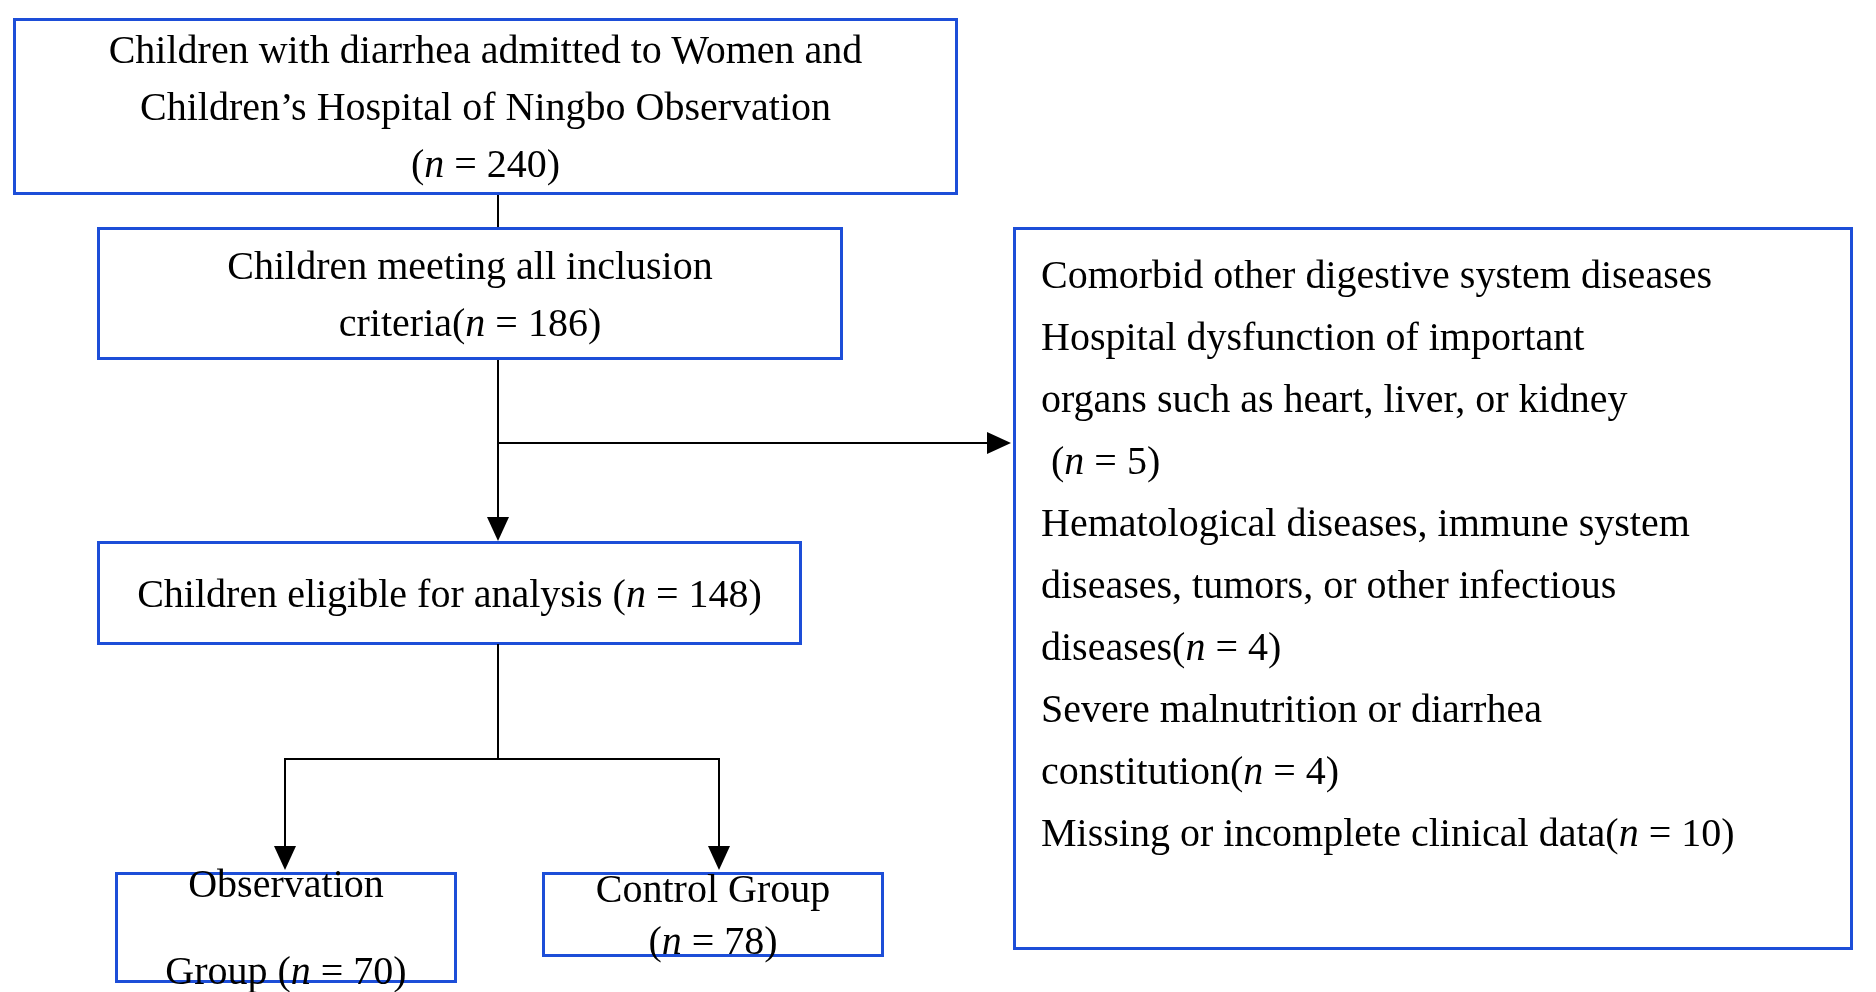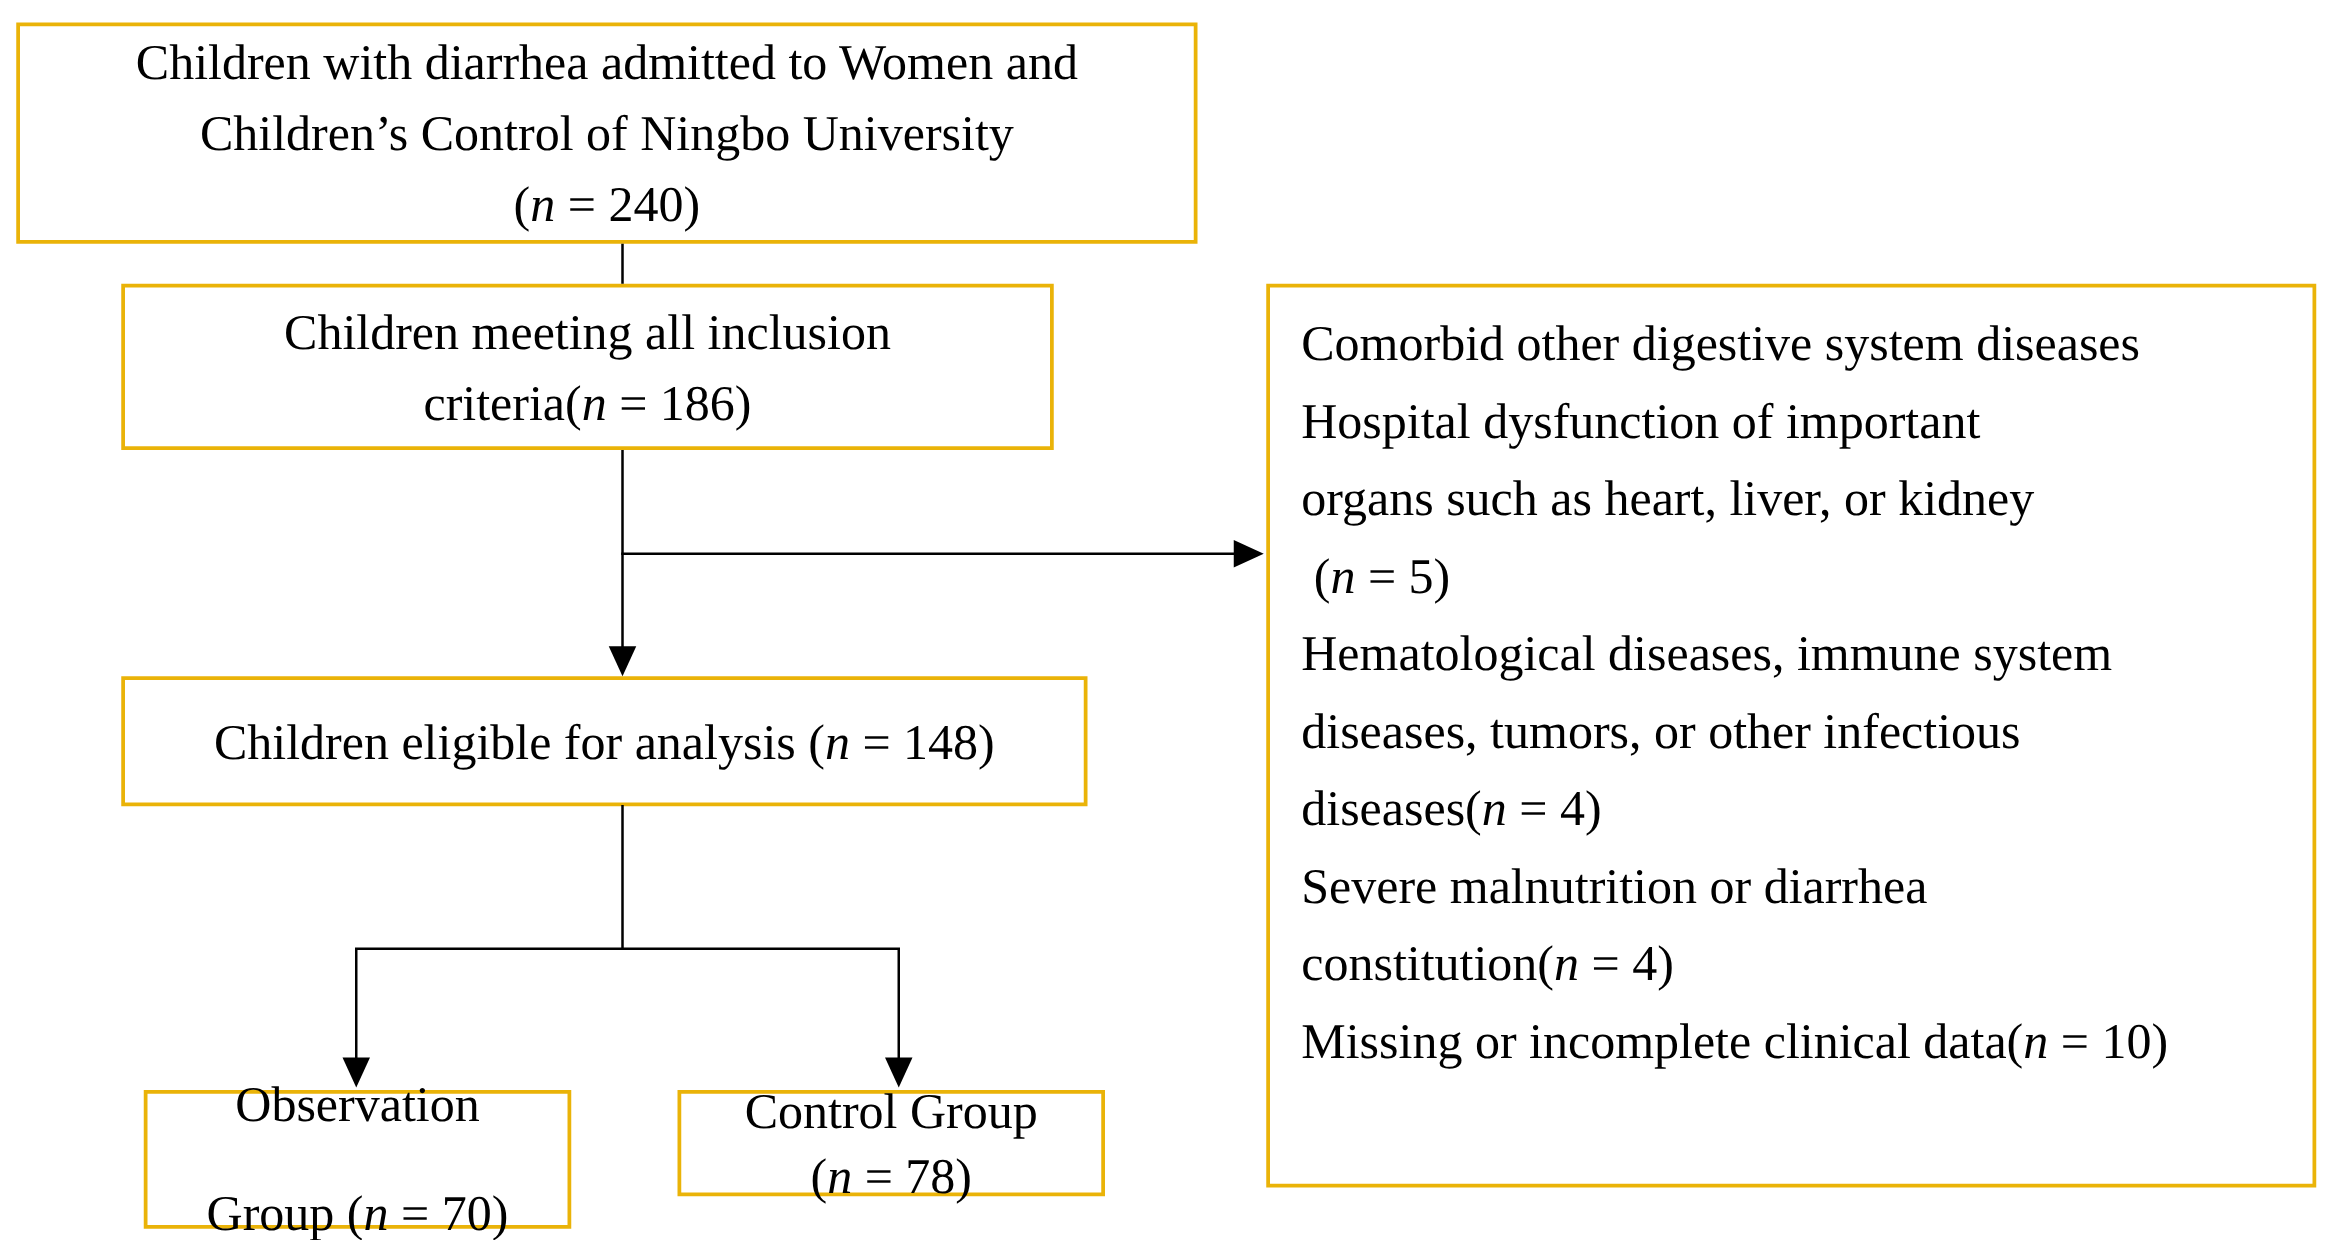--- a/index.html
+++ b/index.html
@@ -12,21 +12,21 @@
     width: 1876px;
     height: 992px;
     background: #ffffff;
     font-family: "Liberation Serif", "DejaVu Serif", serif;
     color: #000000;
     overflow: hidden;
   }
   .flow-box {
     position: absolute;
     box-sizing: border-box;
-    border: 3px solid #eab308;
+    border: 3px solid #1d4ed8;
     background: #ffffff;
     font-size: 40px;
     display: flex;
     flex-direction: column;
     justify-content: center;
     align-items: center;
     text-align: center;
   }
   .flow-box .tline {
     white-space: pre;
@@ -59,21 +59,21 @@
     border-left: 24px solid #000000;
   }
 </style>
 </head>
 <body>
 
 <div id="figure">
 
   <div class="flow-box" style="left:13px; top:18px; width:945px; height:177px;">
       <div class="tline">Children with diarrhea admitted to Women and</div>
-      <div class="tline">Children’s Control of Ningbo University</div>
+      <div class="tline">Children’s Hospital of Ningbo Observation</div>
       <div class="tline">(<i>n</i> = 240)</div>
     </div>
 
   <div class="flow-box" style="left:97px; top:227px; width:746px; height:133px;">
       <div class="tline">Children meeting all inclusion</div>
       <div class="tline">criteria(<i>n</i> = 186)</div>
     </div>
 
   <div class="flow-box exclusion" style="left:1013px; top:227px; width:840px; height:723px;">
       <div class="tline">Comorbid other digestive system diseases</div>
@@ -81,21 +81,21 @@
       <div class="tline">organs such as heart, liver, or kidney</div>
       <div class="tline"> (<i>n</i> = 5)</div>
       <div class="tline">Hematological diseases, immune system</div>
       <div class="tline">diseases, tumors, or other infectious</div>
       <div class="tline">diseases(<i>n</i> = 4)</div>
       <div class="tline">Severe malnutrition or diarrhea</div>
       <div class="tline">constitution(<i>n</i> = 4)</div>
       <div class="tline">Missing or incomplete clinical data(<i>n</i> = 10)</div>
     </div>
 
-  <div class="flow-box" style="left:97px; top:541px; width:773px; height:104px;">
+  <div class="flow-box" style="left:97px; top:541px; width:705px; height:104px;">
       <div class="tline">Children eligible for analysis (<i>n</i> = 148)</div>
     </div>
 
   <div class="flow-box small" style="left:115px; top:872px; width:342px; height:111px;gap:35px;">
       <div class="tline">Observation</div>
       <div class="tline">Group (<i>n</i> = 70)</div>
     </div>
 
   <div class="flow-box small" style="left:542px; top:872px; width:342px; height:85px;">
       <div class="tline">Control Group</div>

